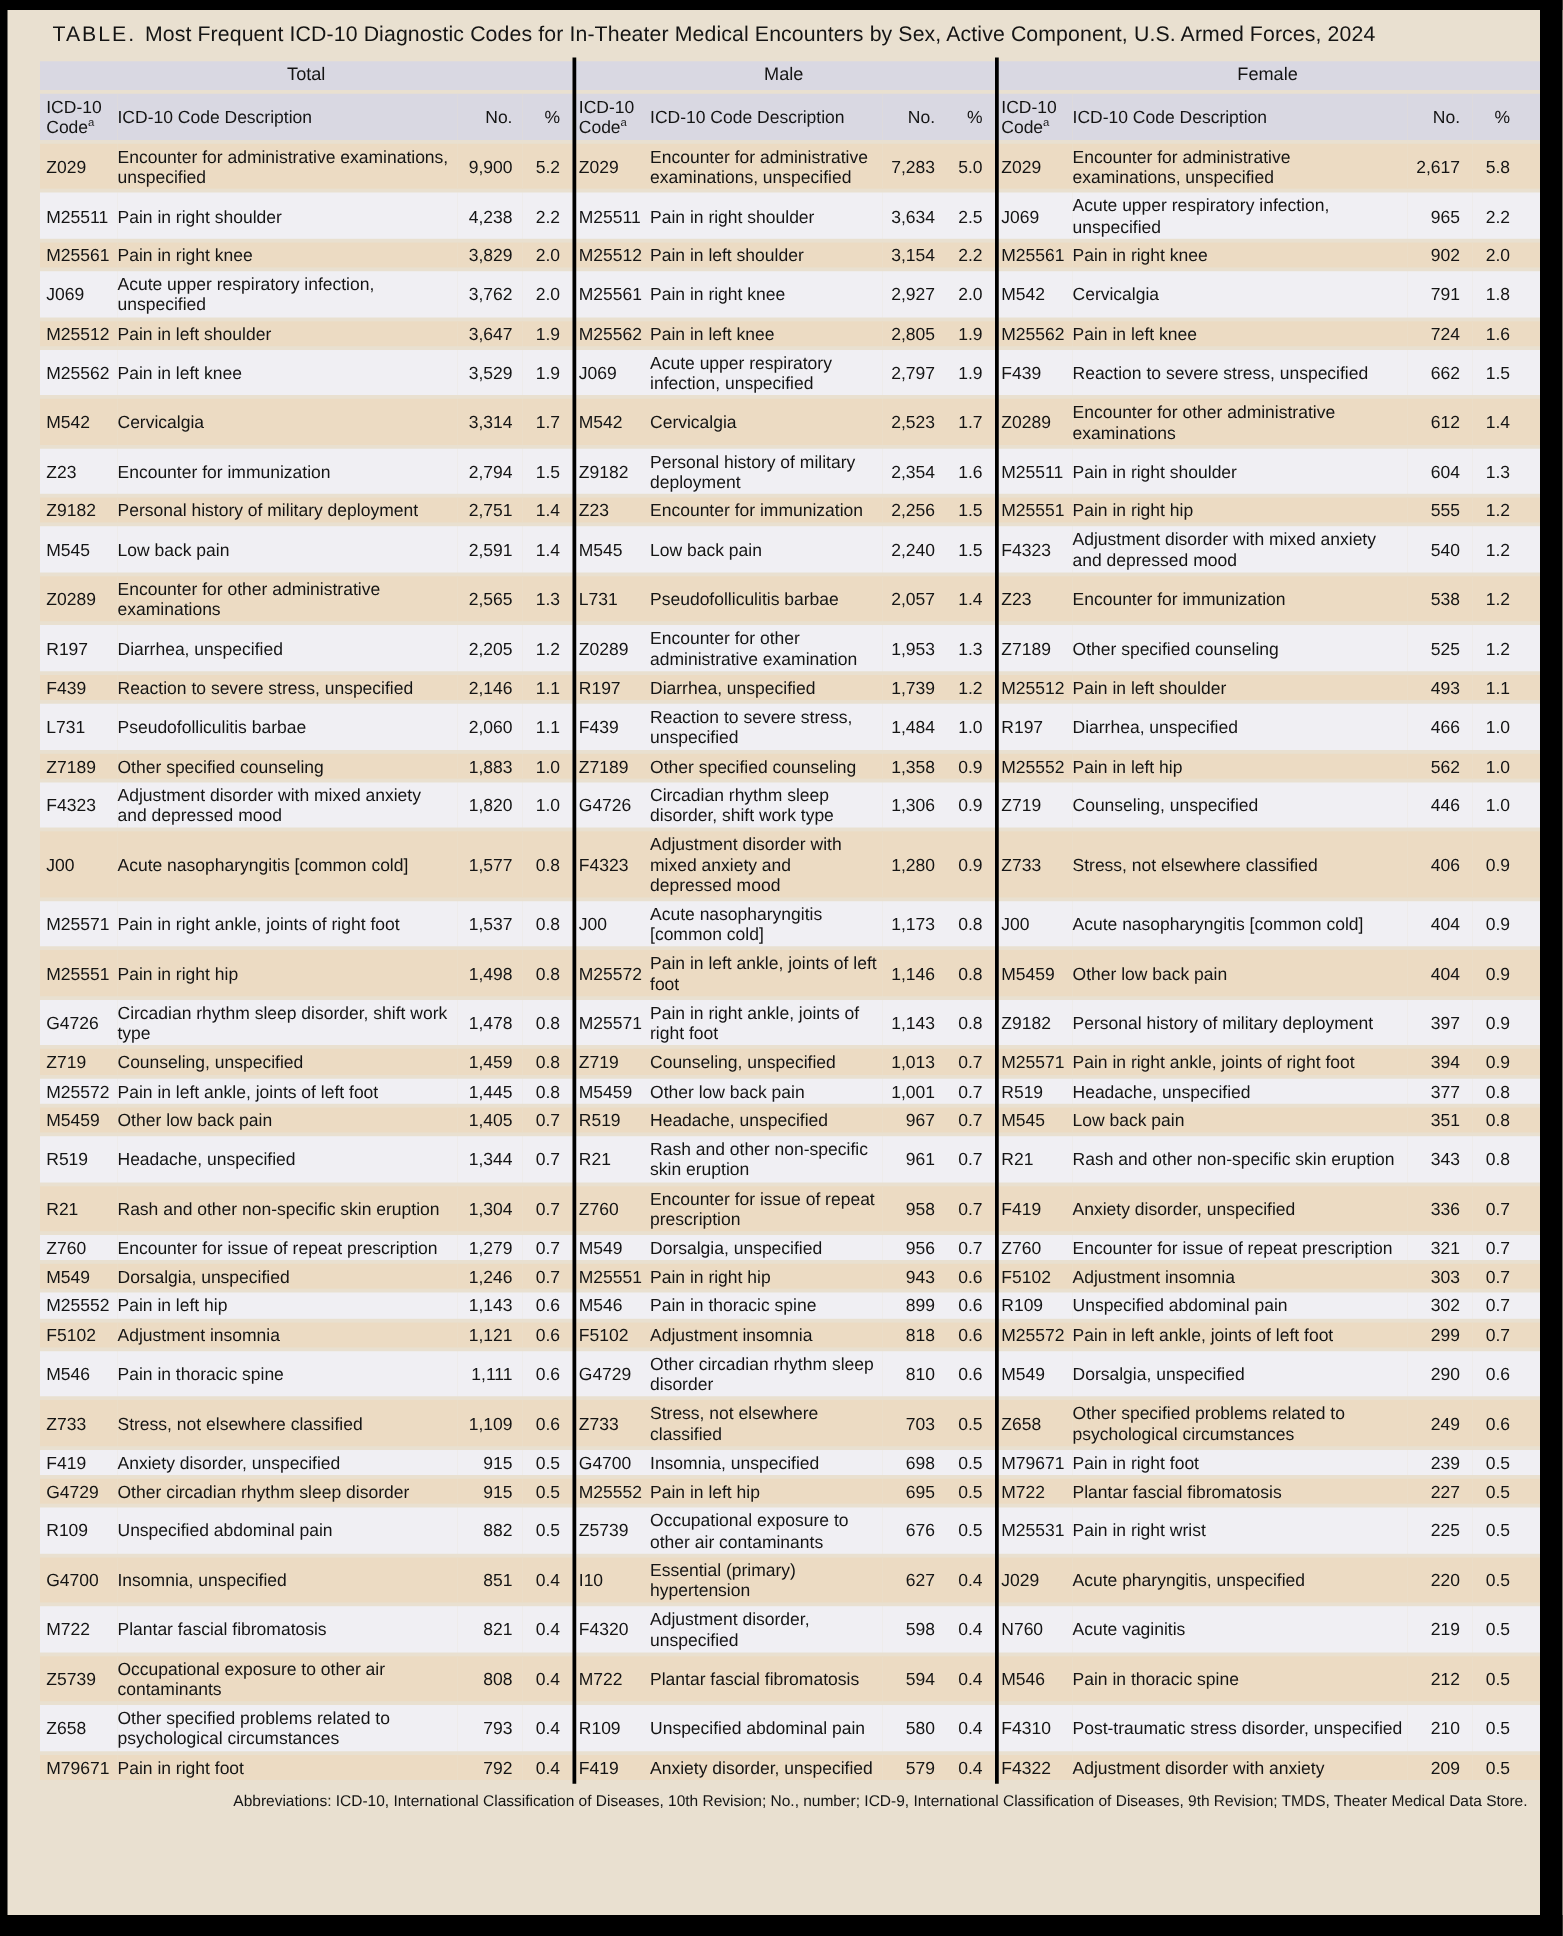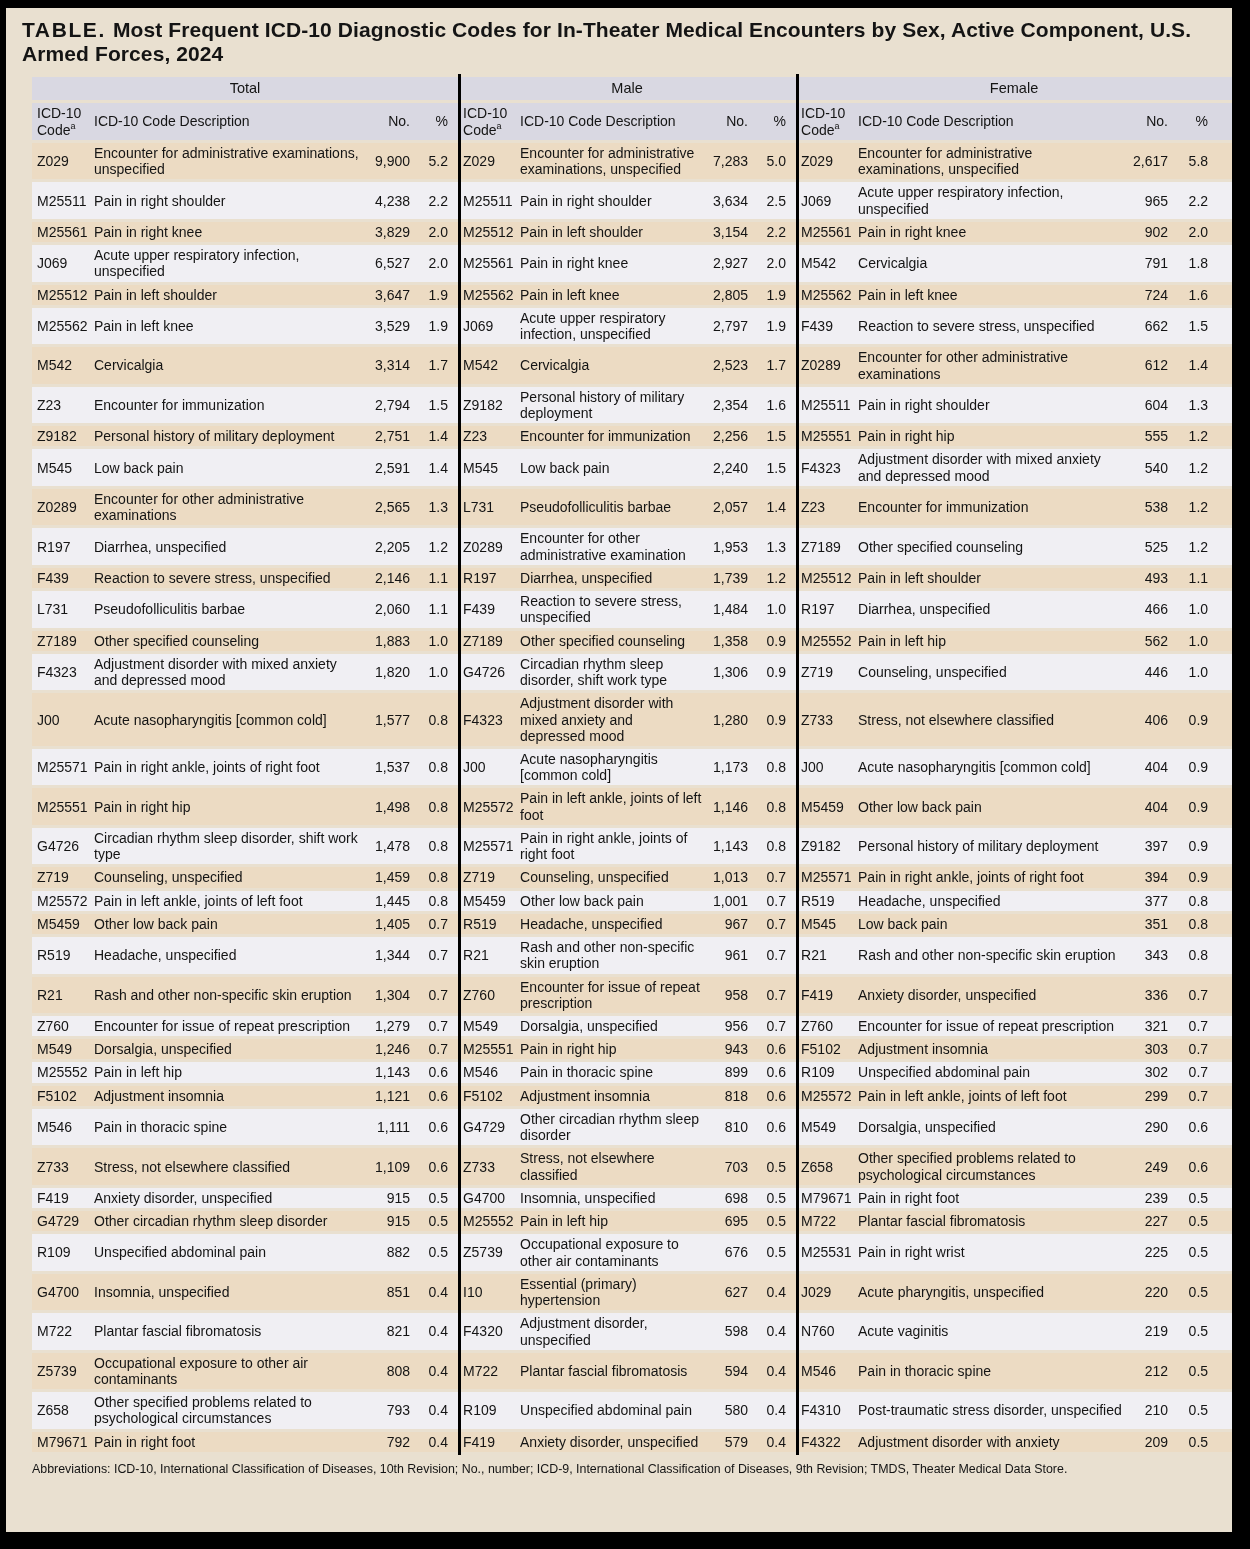--- a/index.html
+++ b/index.html
@@ -10,21 +10,21 @@
     color:#141414;
     position:relative;
     overflow:hidden;
   }
   .frame{position:absolute;background:#000;z-index:5;}
   .frame-top{top:0;left:0;right:0;height:8px;}
   .frame-left{top:0;left:0;bottom:0;width:6px;}
   .frame-right{top:0;right:0;bottom:0;width:18px;}
   .frame-bottom{left:0;right:0;bottom:0;height:17px;}
   .content{position:absolute;left:6px;top:8px;right:18px;bottom:17px;}
-  .title-line{margin:10px 0 8px 16px;font-size:21px;font-weight:700;letter-spacing:0.1px;}
+  .title-line{margin:10px 0 8px 36px;font-size:17px;font-weight:400;letter-spacing:0.1px;}
   .title-label{letter-spacing:1.6px;margin-right:7px;}
   .tbl-wrap{position:relative;}
   .divider{position:absolute;top:0;bottom:0;width:3px;background:#000;z-index:3;}
   .divider-1{left:452px;}
   .divider-2{left:790px;}
   table{
     table-layout:fixed;width:1200px;margin-left:26px;
     border-collapse:separate;border-spacing:0 3px;
     font-size:14px;line-height:1.16;
   }
@@ -36,21 +36,21 @@
   .desc-col{text-align:left;padding-right:4px;}
   .no-col{text-align:right;}
   .pct-col{text-align:right;}
   .t-no,.m-no{padding-right:8px;}
   .f-no{padding-right:10px;}
   .t-pct,.m-pct{padding-right:10px;}
   .f-pct{padding-right:24px;}
   tbody tr.row-tan td{background:#ecdbc3;}
   tbody tr.row-gray td{background:#f0eff3;}
   sup{font-size:9px;}
-  .footnotes{margin:6px 0 0 26px;width:1190px;font-size:12.4px;line-height:1.32;}
+  .footnotes{margin:6px 0 0 26px;width:1190px;font-size:12.4px;line-height:1.32;text-align:right;}
   .footnotes p{margin:0;}
 </style>
 </head>
 <body>
 
 <div class="frame frame-top"></div>
 <div class="frame frame-left"></div>
 <div class="frame frame-right"></div>
 <div class="frame frame-bottom"></div>
 
@@ -141,21 +141,21 @@
             <td class="no-col m-no">3,154</td>
             <td class="pct-col m-pct">2.2</td>
             <td class="code-col f-code">M25561</td>
             <td class="desc-col f-desc">Pain in right knee</td>
             <td class="no-col f-no">902</td>
             <td class="pct-col f-pct">2.0</td>
           </tr>
           <tr class="row-gray">
             <td class="code-col t-code">J069</td>
             <td class="desc-col t-desc">Acute upper respiratory infection, unspecified</td>
-            <td class="no-col t-no">6,527</td>
+            <td class="no-col t-no">3,762</td>
             <td class="pct-col t-pct">2.0</td>
             <td class="code-col m-code">M25561</td>
             <td class="desc-col m-desc">Pain in right knee</td>
             <td class="no-col m-no">2,927</td>
             <td class="pct-col m-pct">2.0</td>
             <td class="code-col f-code">M542</td>
             <td class="desc-col f-desc">Cervicalgia</td>
             <td class="no-col f-no">791</td>
             <td class="pct-col f-pct">1.8</td>
           </tr>

